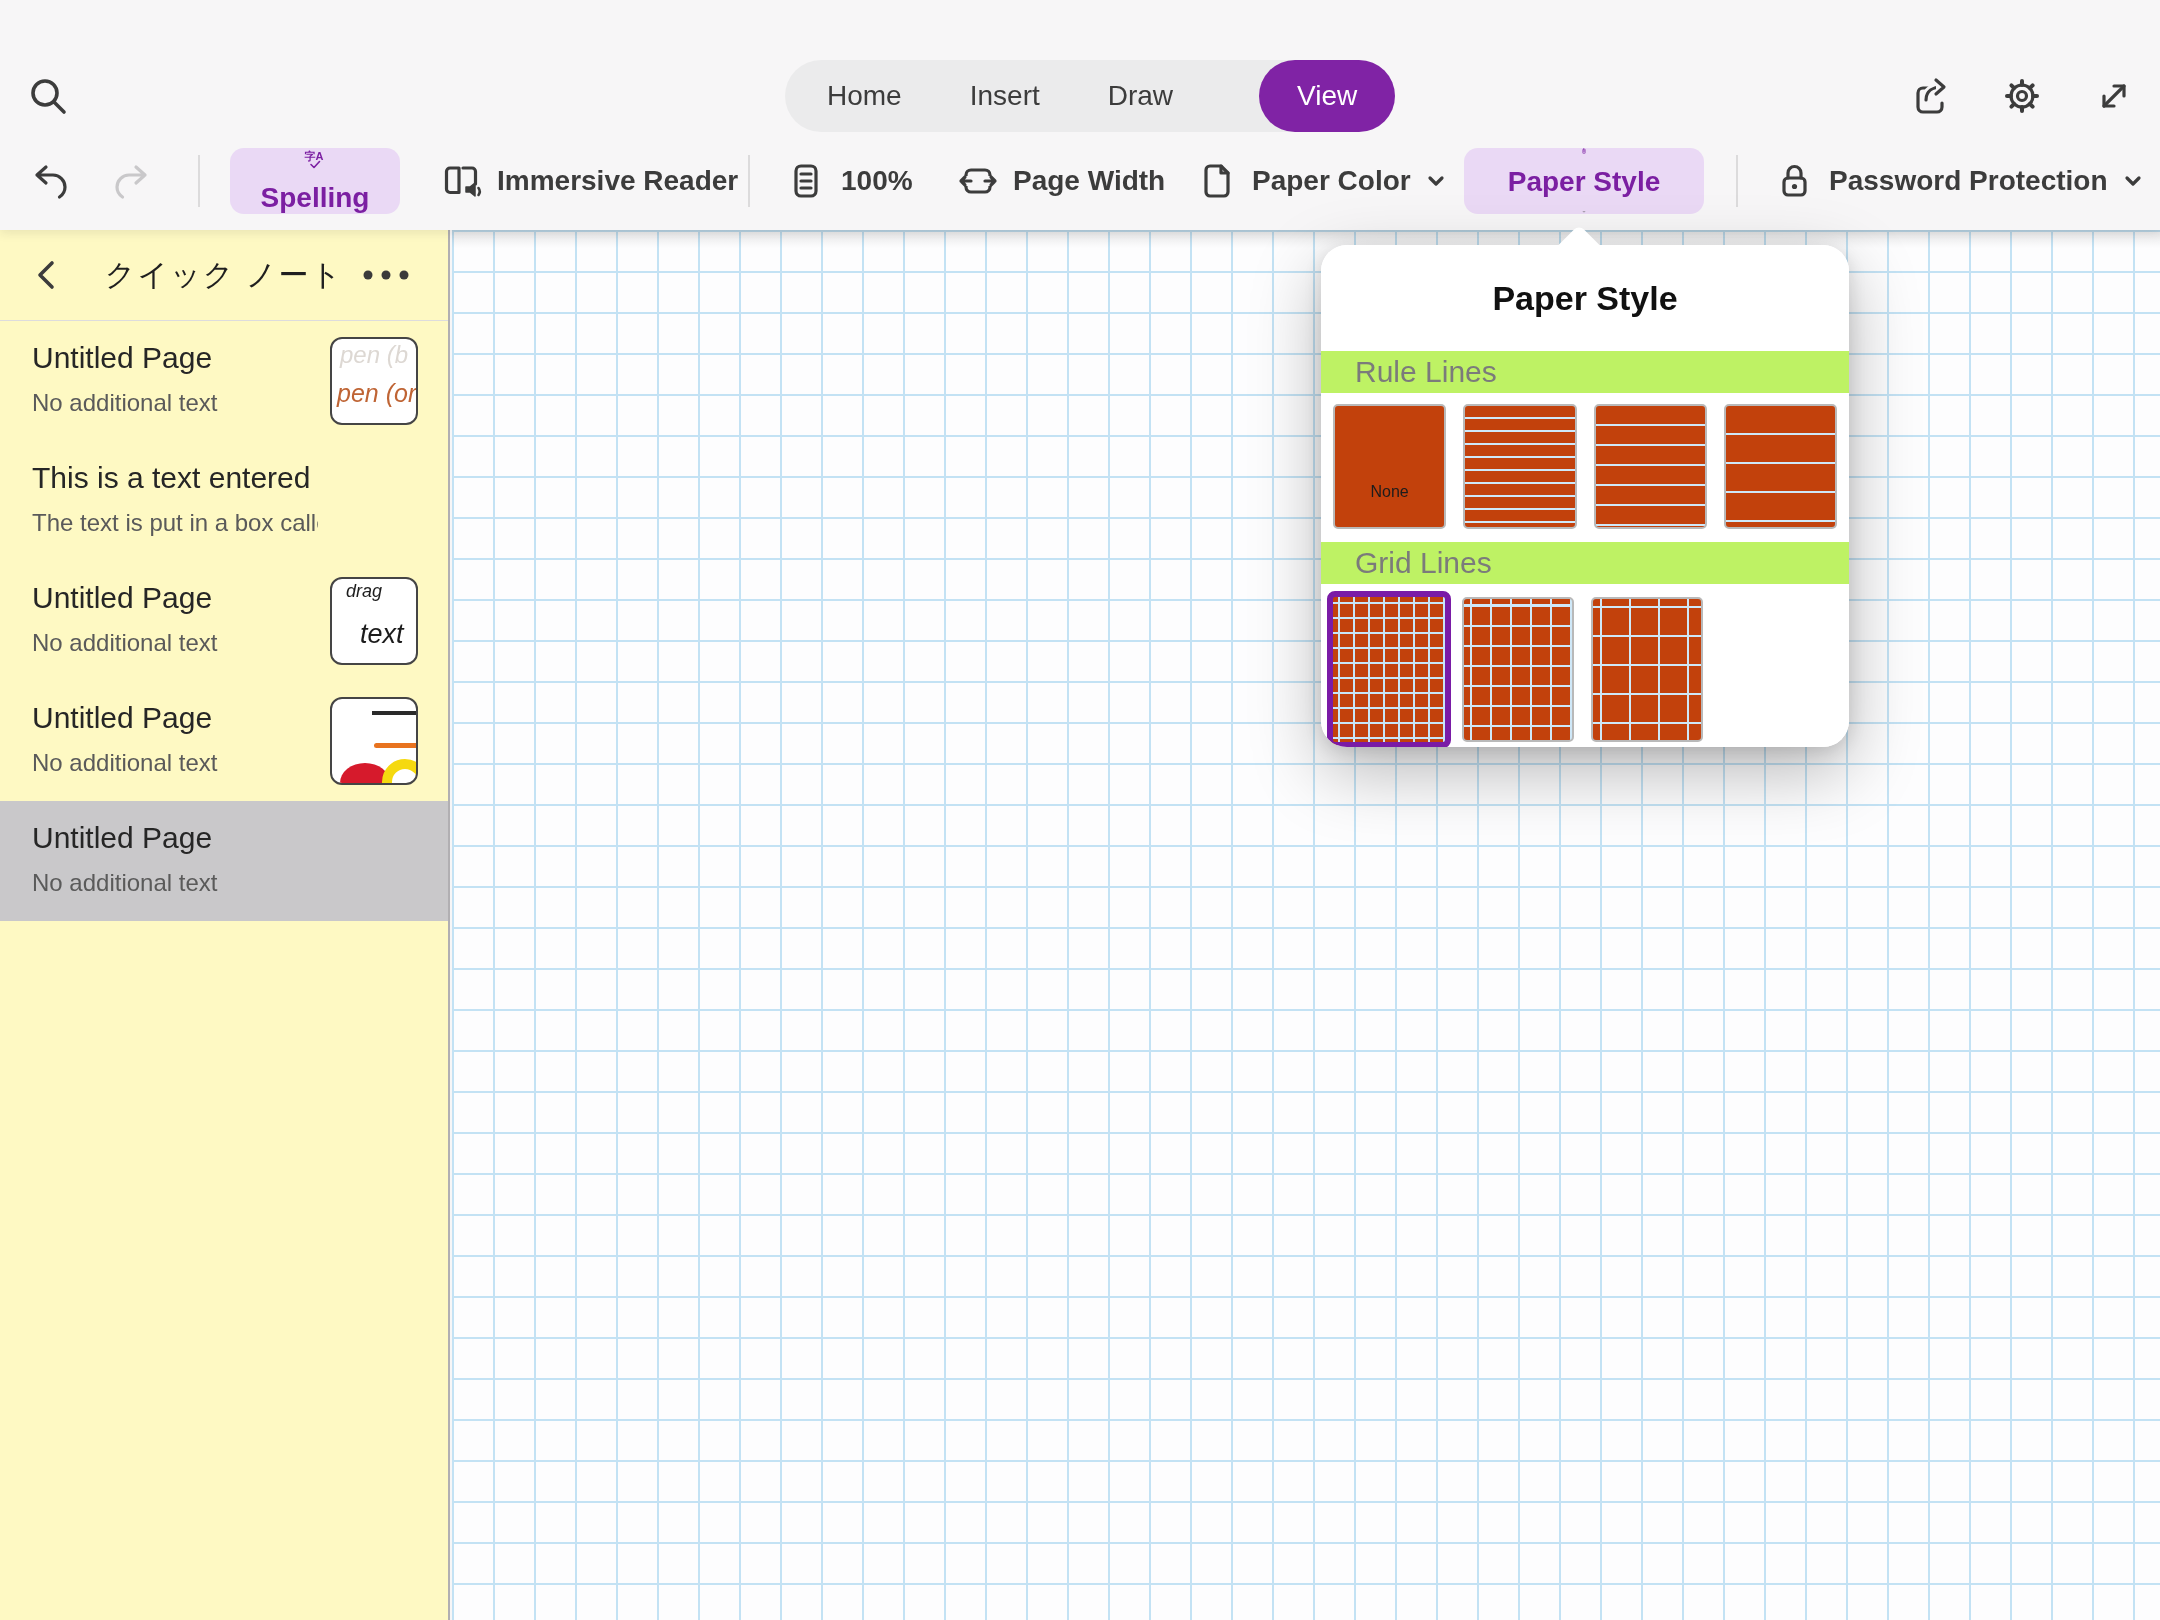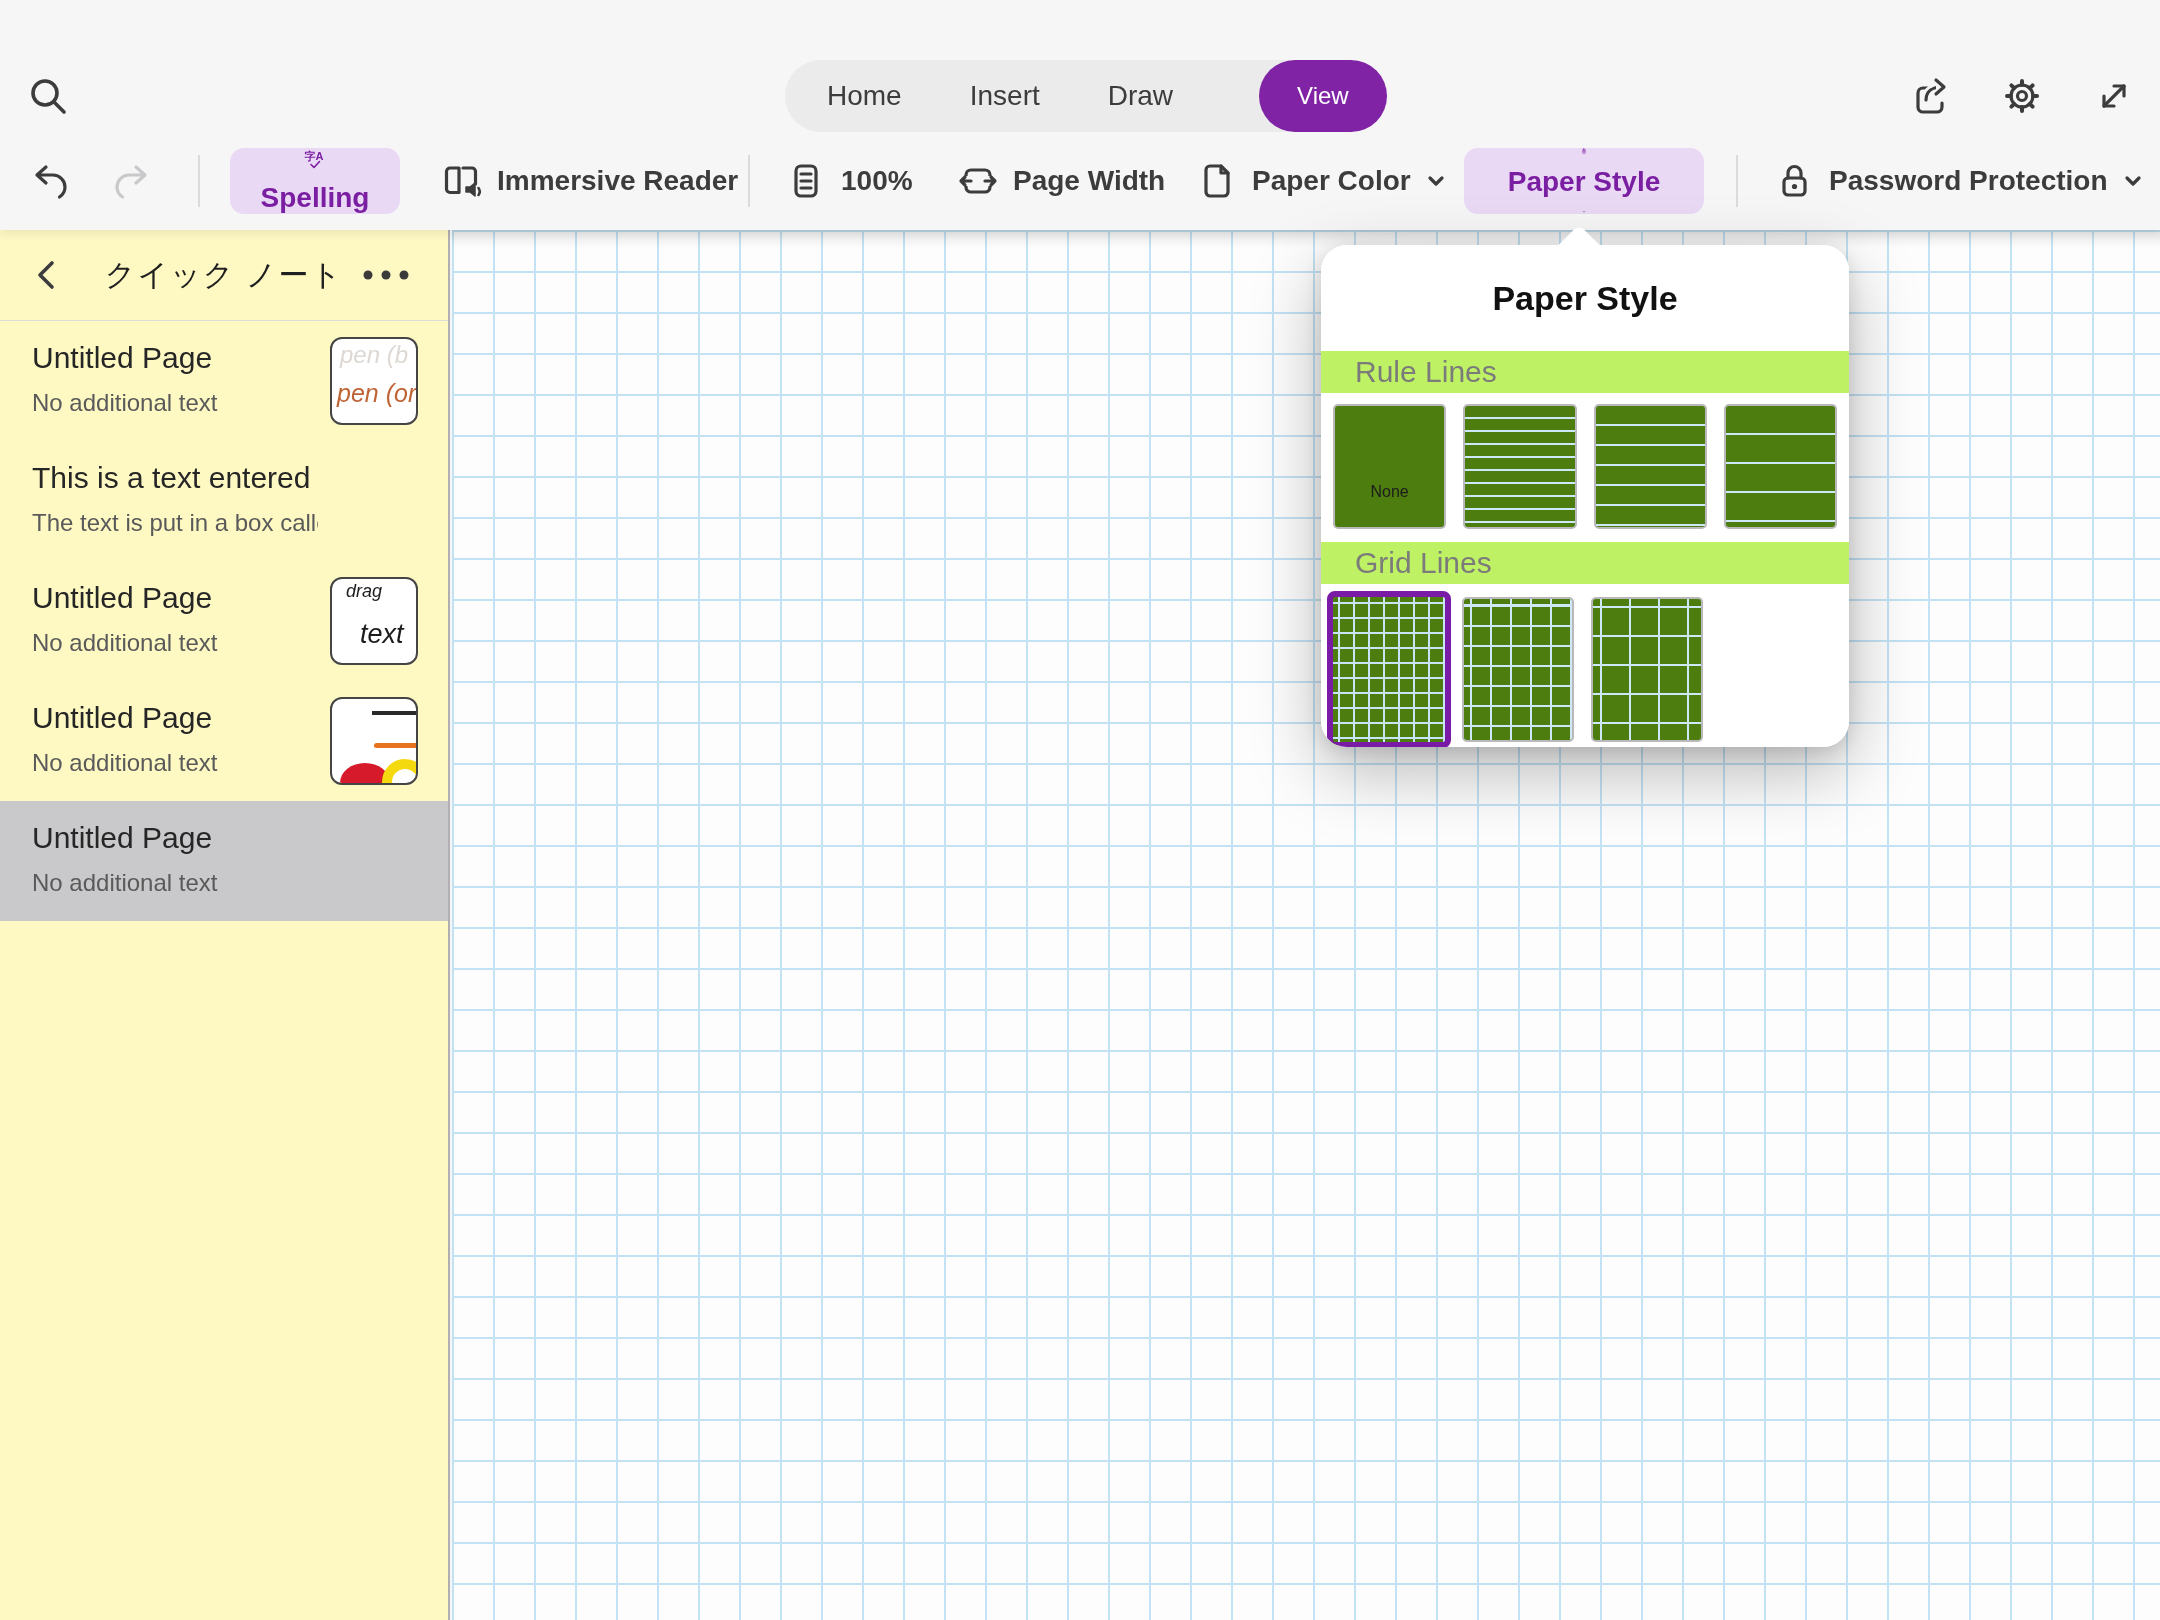--- a/index.html
+++ b/index.html
@@ -18,21 +18,21 @@
   .icon-btn { border:none; background:transparent; cursor:pointer; display:flex;
               align-items:center; justify-content:center; }
   .search-btn { position:absolute; left:26px; top:74px; width:44px; height:44px; }
 
   .tabbar { position:absolute; left:785px; top:60px; height:72px; width:575px;
             background:#ebebec; border-radius:36px; display:flex; align-items:center;
             padding-left:42px; }
   .tab { border:none; background:transparent; font-size:28px; color:#3c3c3c;
          cursor:pointer; margin-right:68px; white-space:nowrap; font-family:inherit;}
   .tab.active { margin:0 0 0 18px; height:72px; background:#8023a5; color:#fff;
-                border-radius:36px; padding:11px 38px; font-size:24px; }
+                border-radius:36px; padding:11px 38px; font-size:28px; }
 
   .top-actions { position:absolute; right:24px; top:74px; display:flex; gap:48px; }
   .top-actions .icon-btn { width:44px; height:44px; }
 
   .row2 { position:relative; height:98px; }
   .tgroup { position:absolute; top:50%; transform:translateY(-50%);
             display:flex; align-items:center; gap:13px; border:none;
             background:transparent; cursor:pointer; font-family:inherit; }
   .tlabel { font-size:28px; color:#3c3c3c; white-space:nowrap;font-weight:bold; }
   .vdiv { position:absolute; top:23px; width:2px; height:52px; background:#dcdbdc; }
@@ -93,21 +93,21 @@
            box-shadow:0 24px 70px rgba(0,0,0,.28), 0 4px 18px rgba(0,0,0,.12); }
   .popup-caret { position:absolute; left:240px; top:-13px; width:36px; height:36px;
            background:#fff; border-radius:7px; transform:rotate(45deg); }
   .popup-inner { position:relative; width:100%; height:100%; border-radius:26px;
            overflow:hidden; background:#fff; }
   .popup-title { height:106px; display:flex; align-items:center; justify-content:center;
            font-size:34px; font-weight:bold; color:#111; }
   .band { height:42px; background:#bef264; display:flex; align-items:center;
           padding-left:34px; font-size:30px; color:#7b7b7b; }
   .opt-row { display:flex; gap:17px; padding:11px 12px 13px 12px; align-items:flex-start; }
-  .opt { width:114px; height:125px; background:#4d7c0f; border:2px solid #b9b9b9;
+  .opt { width:114px; height:125px; background:#c2410c; border:2px solid #b9b9b9;
          border-radius:5px; cursor:pointer; position:relative; }
   .opt-none { display:flex; align-items:flex-end; justify-content:center; padding-bottom:26px; }
   .opt-none span { font-size:16px; color:#1c1c1c; }
   .rule-narrow { background-image:repeating-linear-gradient(to bottom,
       transparent 0 11px, #cfe8f8 11px 13px); }
   .rule-college { background-image:repeating-linear-gradient(to bottom,
       transparent 0 18px, #cfe8f8 18px 20px); }
   .rule-wide { background-image:repeating-linear-gradient(to bottom,
       transparent 0 27px, #cfe8f8 27px 29px); }
   .grid-row { padding-top:13px; padding-bottom:0; }

